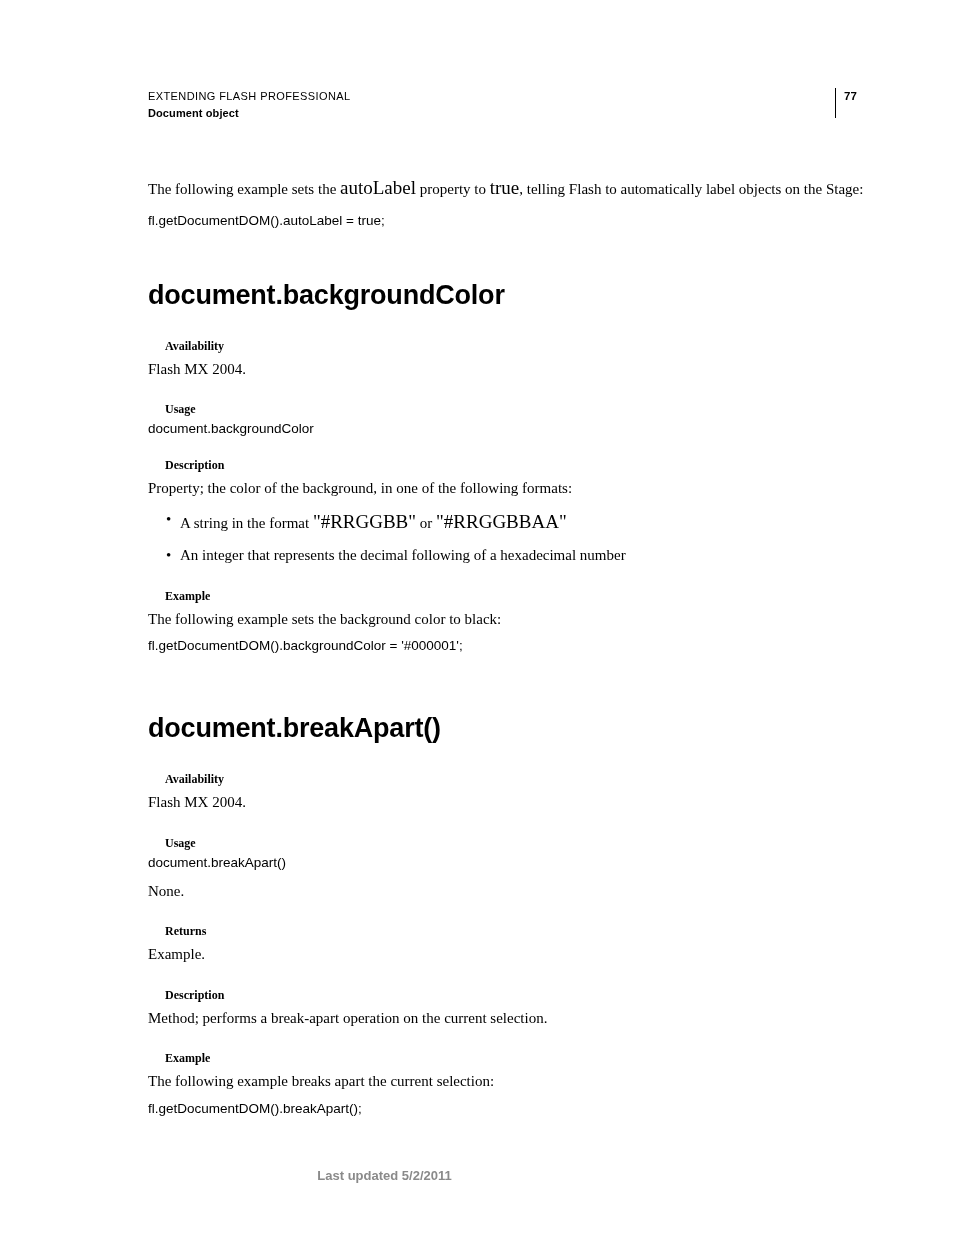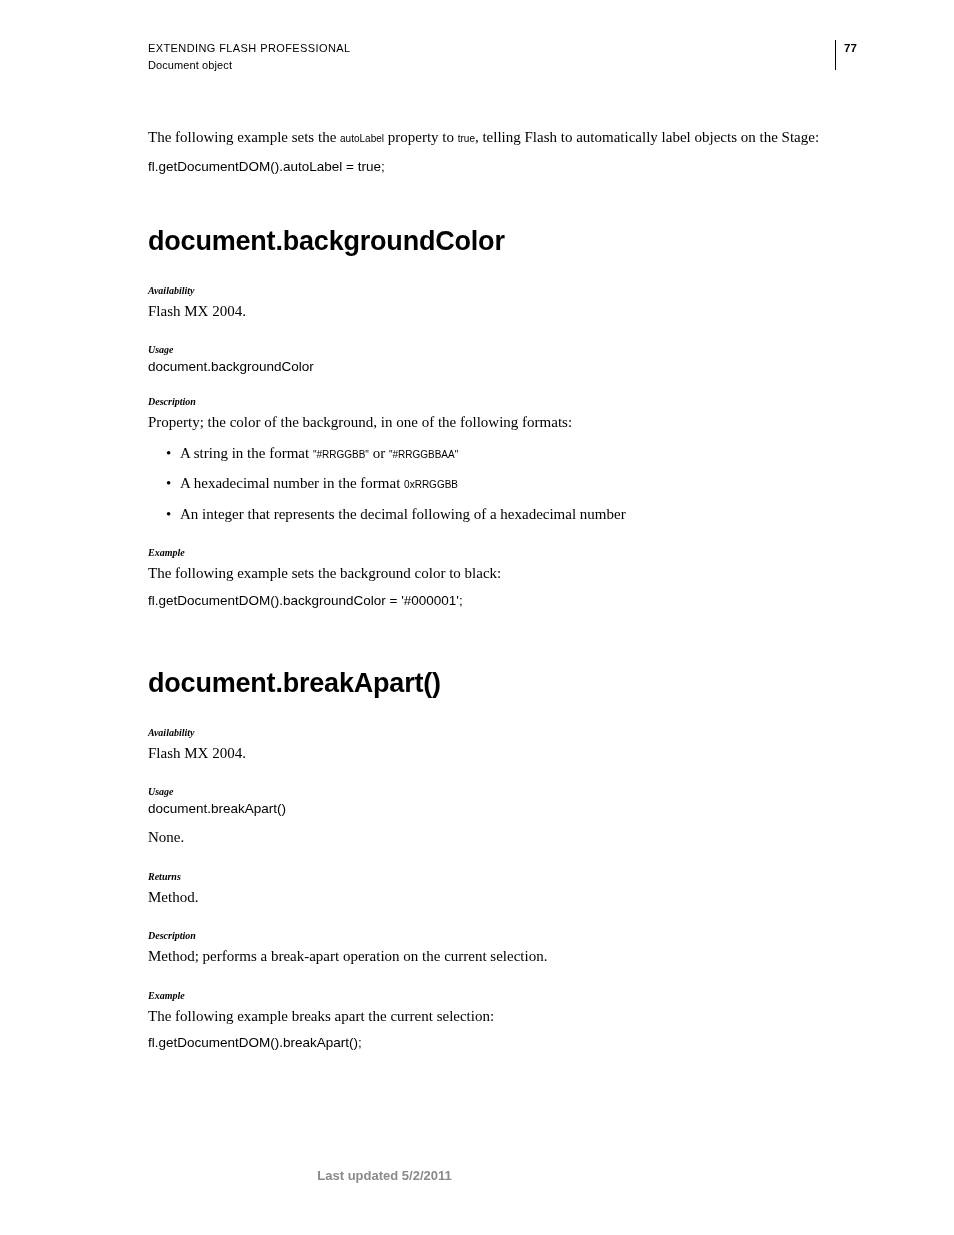--- a/index.html
+++ b/index.html
@@ -6,80 +6,79 @@
     margin: 0;
     padding: 0;
     background: #fff;
     font-family: "Minion Pro", "Times New Roman", Georgia, serif;
     color: #000;
     width: 954px;
     height: 1235px;
     position: relative;
   }
   .page {
-    padding: 40px 90px 0 148px;
+    padding: 88px 90px 0 148px;
     position: relative;
   }
   .running-head {
     display: flex;
     justify-content: space-between;
     align-items: flex-start;
     margin-bottom: 52px;
   }
   .rh-left {
     font-family: "Myriad Pro", "Helvetica Neue", Arial, sans-serif;
     font-size: 11px;
     line-height: 1.55;
   }
   .rh-title {
     letter-spacing: 0.4px;
   }
   .rh-sub {
-    font-weight: 400;
+    font-weight: 700;
     letter-spacing: 0.1px;
   }
   .rh-right {
     font-family: "Myriad Pro", "Helvetica Neue", Arial, sans-serif;
     font-size: 11.5px;
     font-weight: 700;
     border-left: 1.5px solid #000;
     padding: 2px 0 16px 8px;
     min-width: 20px;
     text-align: left;
   }
   .intro-para {
     font-size: 15px;
     line-height: 1.5;
     margin: 0 0 10px 0;
   }
   .code, .code-inline {
-    font-family: Liberation Sans, sans-serif;
-    font-size: 10px;
+    font-family: Liberation Serif, serif;
+    font-size: 19px;
   }
   .code-block {
     font-family: Liberation Sans, sans-serif;
     font-size: 13.5px;
     margin: 0 0 10px 0;
     white-space: pre;
   }
   h2.section-title {
     font-family: "Myriad Pro", "Helvetica Neue", Arial, sans-serif;
     font-weight: 700;
     font-size: 27px;
     margin: 60px 0 28px 0;
     letter-spacing: -0.2px;
   }
   h2.section-title.first {
     margin-top: 52px;
   }
   .field-label {
     font-weight: 700;
-    font-size: 10px;
-    margin: 22px 0 4px 0;
-    font-style: italic;
+    font-size: 12px;
+    margin: 22px 0 4px 17px;
   }
   .field-body {
     font-size: 15px;
     line-height: 1.5;
     margin: 0 0 4px 0;
   }
   ul.bullets {
     margin: 8px 0 0 0;
     padding: 0 0 0 18px;
     list-style: none;
@@ -136,43 +135,40 @@
   <div class="code-block">document.backgroundColor</div>
 
   <div class="field-label">Description</div>
   <div class="field-body">Property; the color of the background, in one of the following formats:</div>
 
   <ul class="bullets">
     <li>
       <span>A string in the format </span><span class="code-inline">"#RRGGBB"</span><span> or </span><span class="code-inline">"#RRGGBBAA"</span>
     </li>
     <li>
-      <span>A hexadecimal number in the format </span><span class="code-inline">0xRRGGBB</span>
-    </li>
-    <li>
       <span>An integer that represents the decimal following of a hexadecimal number</span>
     </li>
   </ul>
 
   <div class="field-label">Example</div>
   <div class="field-body">The following example sets the background color to black:</div>
   <div class="code-block" style="margin-top:8px">fl.getDocumentDOM().backgroundColor = '#000001';</div>
 
   <h2 class="section-title">document.breakApart()</h2>
 
   <div class="field-label">Availability</div>
   <div class="field-body">Flash MX 2004.</div>
 
   <div class="field-label">Usage</div>
   <div class="code-block">document.breakApart()</div>
 
   <div class="field-body">None.</div>
 
   <div class="field-label">Returns</div>
-  <div class="field-body">Method.</div>
+  <div class="field-body">Example.</div>
 
   <div class="field-label">Description</div>
   <div class="field-body">Method; performs a break-apart operation on the current selection.</div>
 
   <div class="field-label">Example</div>
   <div class="field-body">The following example breaks apart the current selection:</div>
   <div class="code-block" style="margin-top:8px">fl.getDocumentDOM().breakApart();</div>
 
 </div>
 

